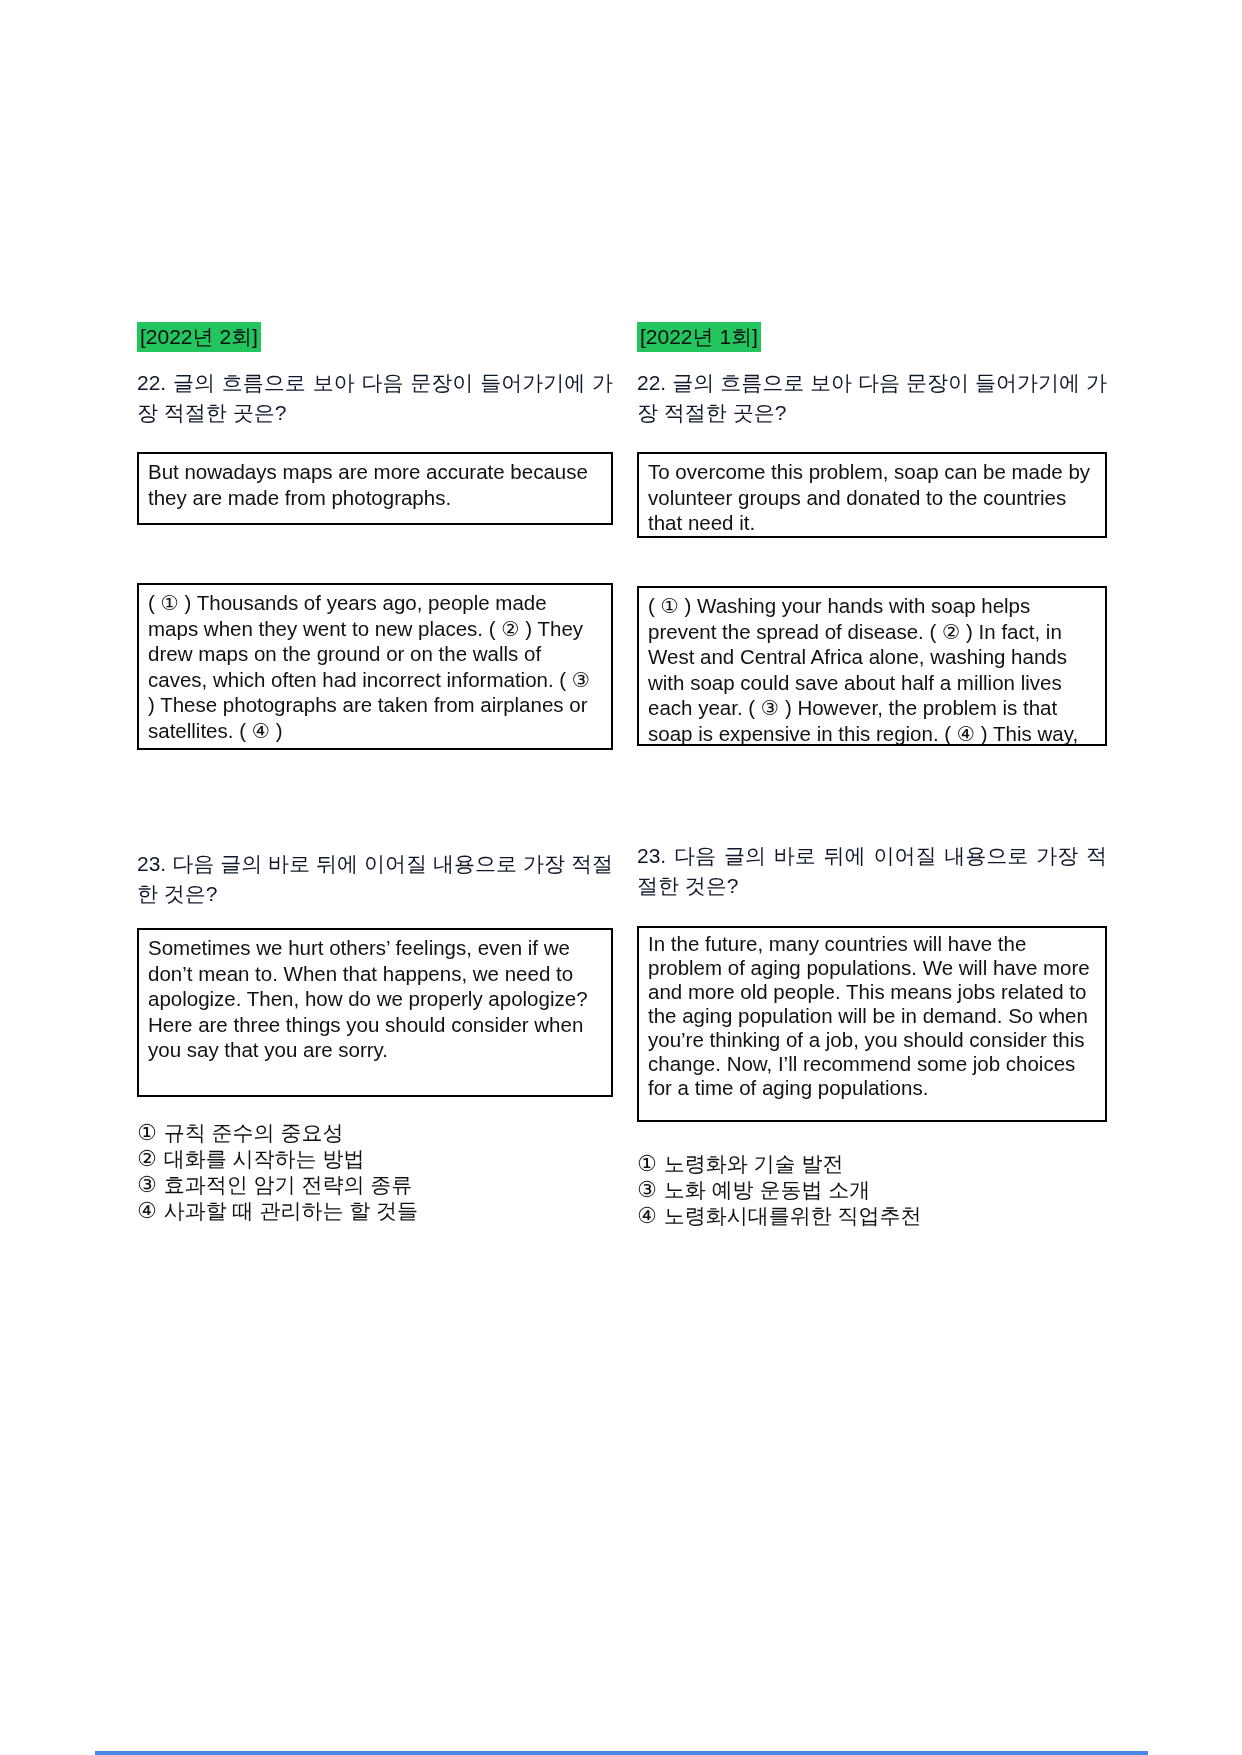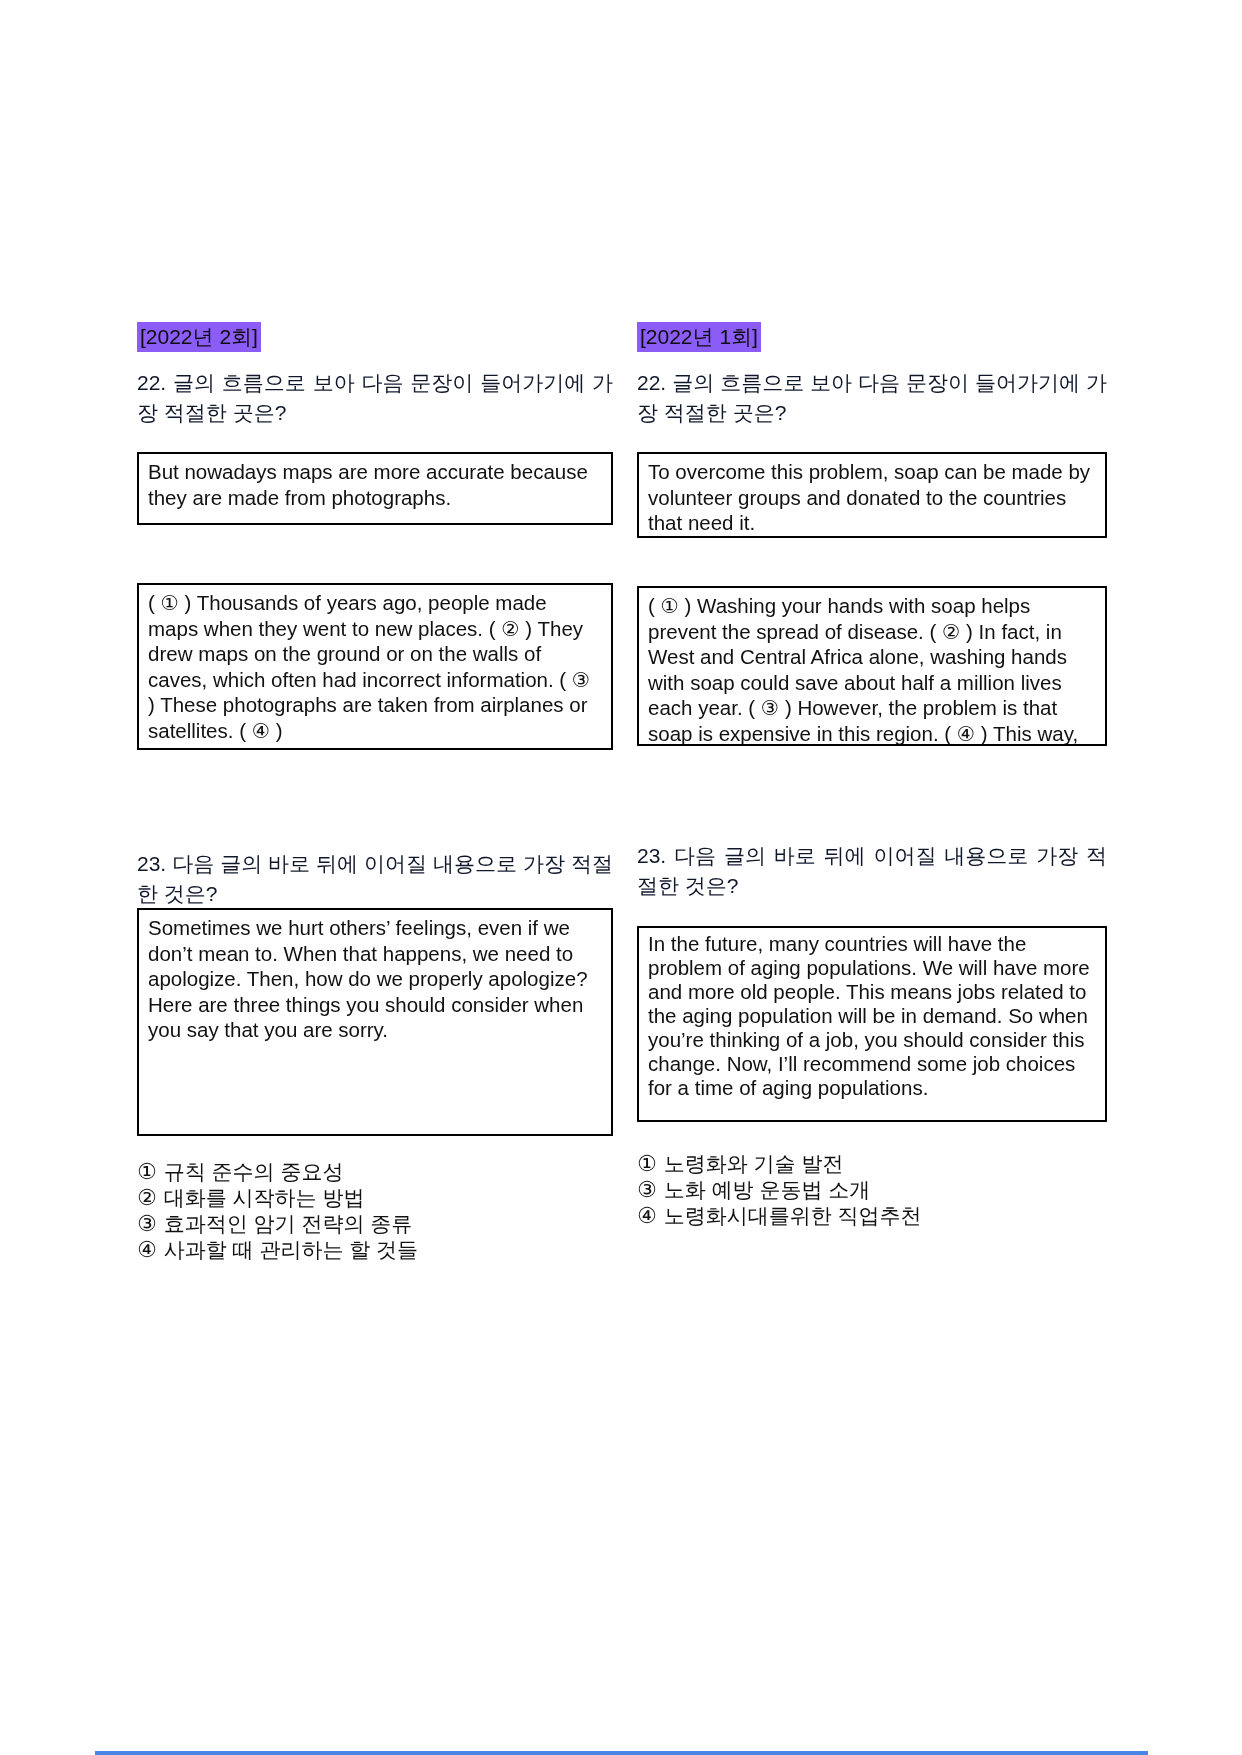--- a/index.html
+++ b/index.html
@@ -13,21 +13,21 @@
     overflow:hidden;
   }
   .column { position:absolute; top:322px; }
   .column.left  { left:137px; width:476px; }
   .column.right { left:637px; width:470px; }
 
   .session-tag-row { height:30px; }
   .session-tag {
     display:inline-block;
     font-size:21px; line-height:30px;
-    background:#8b5cf6;
+    background:#22c55e;
     padding:0 3px;
     white-space:nowrap;
   }
 
   .question {
     font-size:21px;
     line-height:29.5px;
     text-align:justify;
     color:#0f172a;
   }
@@ -41,21 +41,21 @@
     font-size:20.5px;
     line-height:25.5px;
     color:#111;
     overflow:hidden;
   }
   .box.insert { margin-top:25px; }
   .column.left  .box.insert  { height:73px; }
   .column.right .box.insert  { height:86px; }
   .column.left  .box.passage { margin-top:58px; height:167px; }
   .column.right .box.passage { margin-top:48px; height:160px; }
-  .column.left  .box.passage23 { height:228px; }
+  .column.left  .box.passage23 { margin-top:20px; height:169px; }
   .column.right .box.passage23 { margin-top:26px; height:196px; line-height:24px; padding-top:4px; }
 
   .options { font-size:21px; line-height:26px; color:#111; }
   .column.left  .options { margin-top:23px; }
   .column.right .options { margin-top:29px; }
   .option { white-space:nowrap; }
   .option .marker { font-size:22px; margin-right:7px; }
 
   .bottom-line {
     position:absolute;

